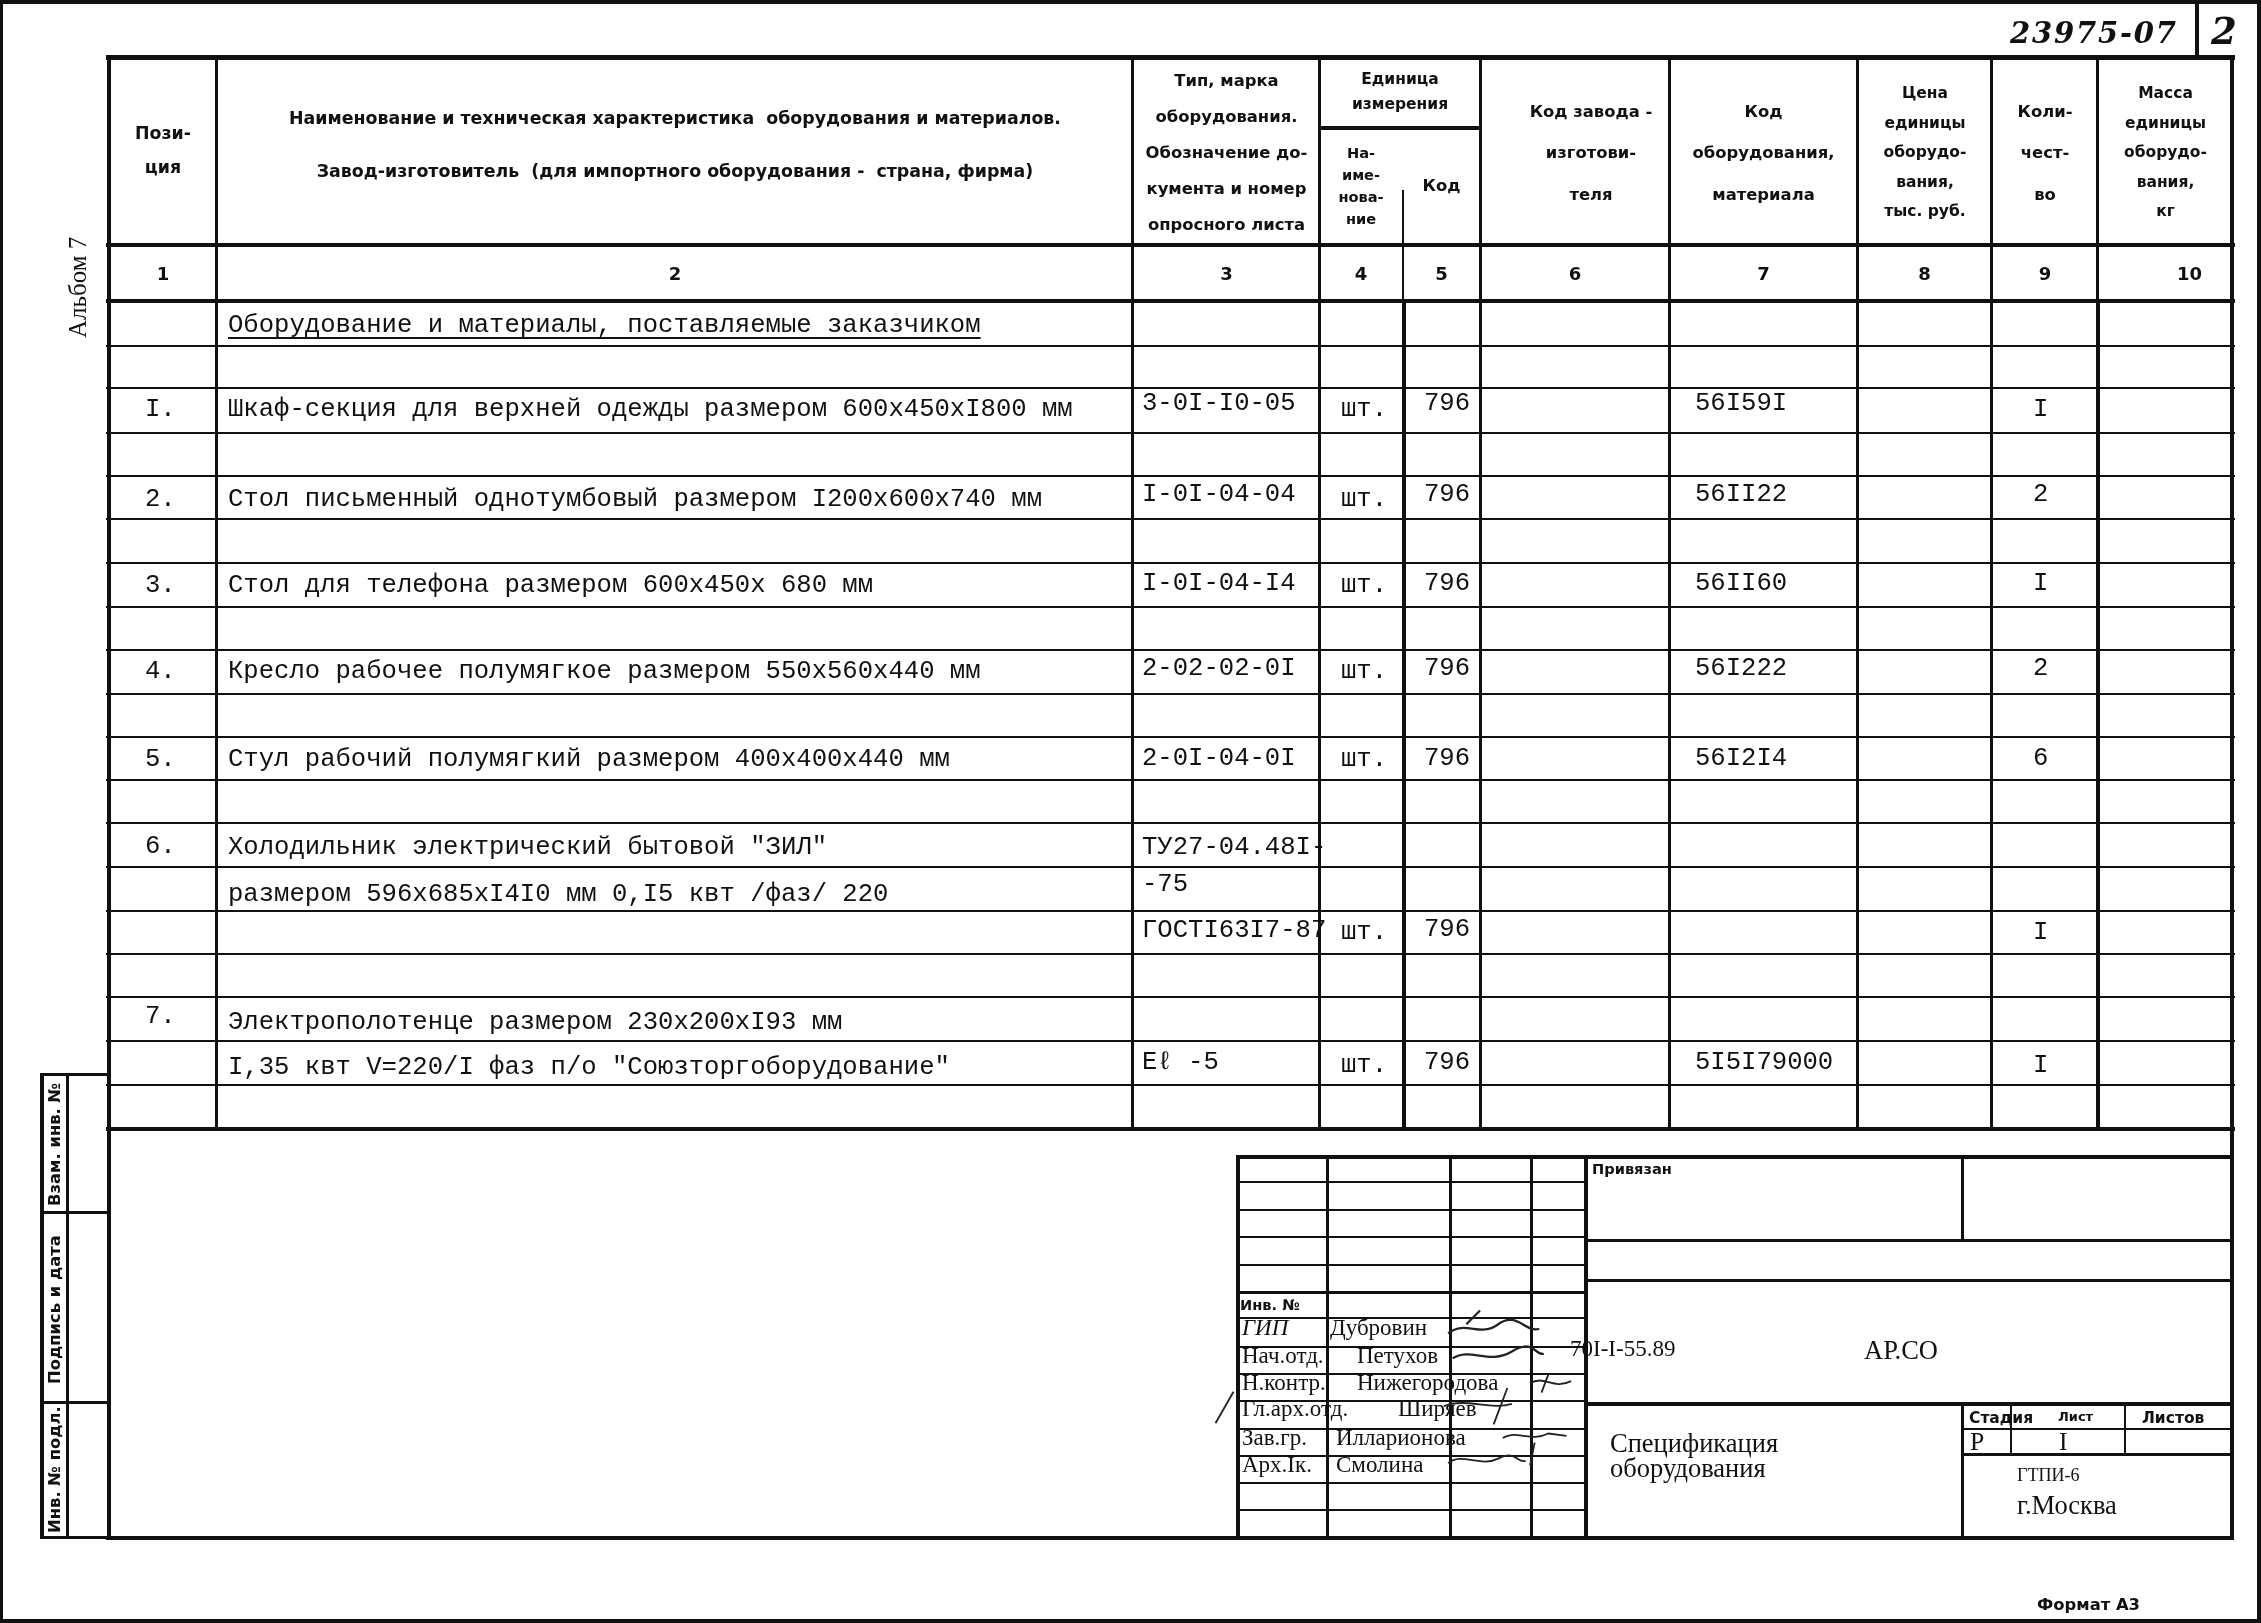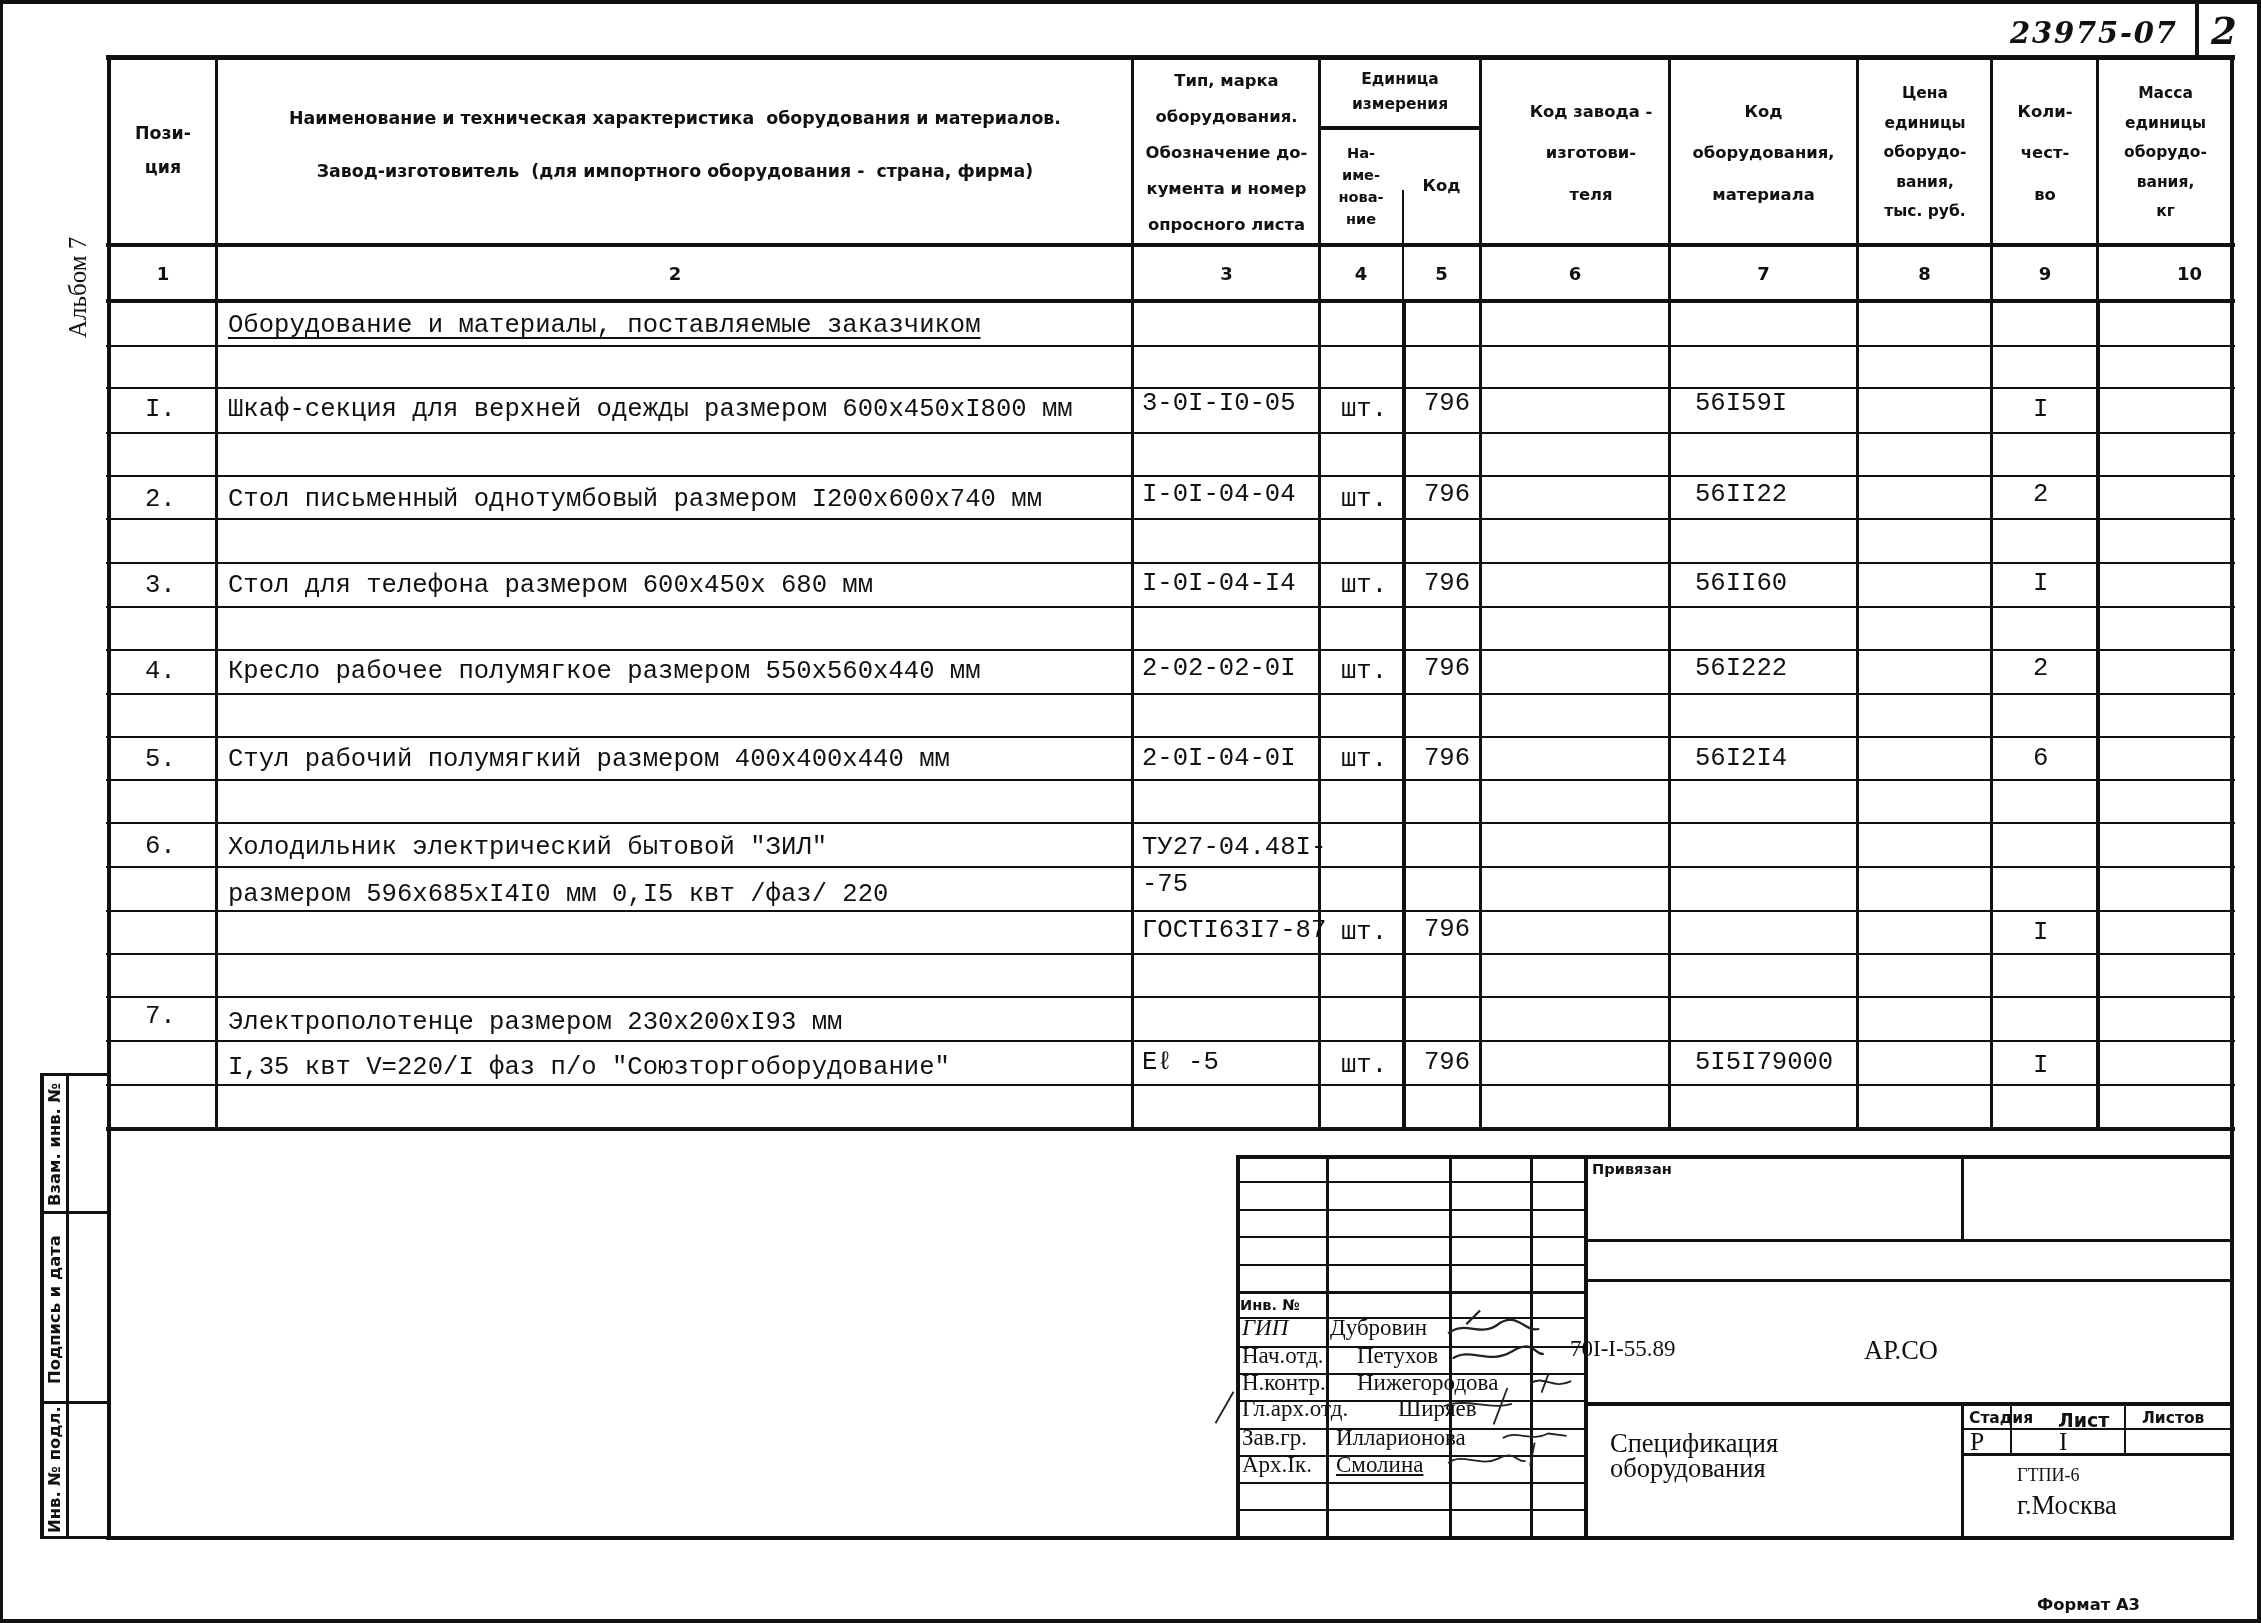--- a/index.html
+++ b/index.html
@@ -247,42 +247,42 @@
   <div class="mono serif" style="left:1330px;top:1316px;font-size:23px;">Дубровин</div>
   <div class="mono serif" style="left:1242px;top:1344px;font-size:23px;">Нач.отд.</div>
   <div class="mono serif" style="left:1357px;top:1344px;font-size:23px;">Петухов</div>
   <div class="mono serif" style="left:1242px;top:1371px;font-size:23px;">Н.контр.</div>
   <div class="mono serif" style="left:1357px;top:1371px;font-size:23px;">Нижегородова</div>
   <div class="mono serif" style="left:1242px;top:1397px;font-size:23px;">Гл.арх.отд.</div>
   <div class="mono serif" style="left:1398px;top:1397px;font-size:23px;">Ширяев</div>
   <div class="mono serif" style="left:1242px;top:1426px;font-size:23px;">Зав.гр.</div>
   <div class="mono serif" style="left:1336px;top:1426px;font-size:23px;">Илларионова</div>
   <div class="mono serif" style="left:1242px;top:1453px;font-size:23px;">Арх.Iк.</div>
-  <div class="mono serif" style="left:1336px;top:1453px;font-size:23px;text-decoration:underline;">Смолина</div>
+  <div class="mono serif" style="left:1336px;top:1453px;font-size:23px;">Смолина</div>
 
   <svg class="abs" style="left:1439px;top:1306px;" width="164" height="164" viewBox="0 0 360 360">
     <path d="M20 60 C60 30, 90 70, 130 40 S190 60, 220 50 M60 40 L90 10" stroke="#222" stroke-width="5" fill="none"></path>
     <path d="M30 115 C70 90, 110 130, 160 100 S210 110, 230 105" stroke="#222" stroke-width="5" fill="none"></path>
     <path d="M200 170 C230 150, 250 185, 290 165 M240 150 L225 190" stroke="#222" stroke-width="4" fill="none"></path>
     <path d="M10 220 C60 200, 110 230, 160 215 M150 180 L120 260" stroke="#222" stroke-width="4" fill="none"></path>
     <path d="M140 290 C170 270, 200 300, 240 280 L280 285" stroke="#222" stroke-width="4" fill="none"></path>
     <path d="M20 345 C50 320, 90 355, 130 335 S170 345, 190 340 M210 300 L200 350" stroke="#222" stroke-width="4" fill="none"></path>
   </svg>
   <svg class="abs" style="left:1211px;top:1389px;" width="27" height="37" viewBox="0 0 60 80">
     <path d="M50 5 L10 75" stroke="#222" stroke-width="4"></path>
   </svg>
 
   <div class="mono serif" style="left:1570px;top:1337px;font-size:23px;">70I-I-55.89</div>
   <div class="mono serif" style="left:1864px;top:1337px;font-size:26.5px;">АР.СО</div>
 
   <div class="mono serif" style="left:1610px;top:1430px;font-size:26.5px;">Спецификация</div>
   <div class="mono serif" style="left:1610px;top:1455px;font-size:26.5px;">оборудования</div>
 
   <div class="small-bold" style="left:1969px;top:1409px;font-size:15.5px;">Стадия</div>
-  <div class="small-bold" style="left:2058px;top:1409px;font-size:19px;">Лист</div>
+  <div class="small-bold" style="left:2058px;top:1409px;font-size:13px;">Лист</div>
   <div class="small-bold" style="left:2142px;top:1409px;font-size:15.5px;">Листов</div>
   <div class="mono serif" style="left:1970px;top:1429px;font-size:25.6px;">Р</div>
   <div class="mono serif" style="left:2059px;top:1429px;font-size:25.6px;">I</div>
   <div class="mono serif" style="left:2147px;top:1429px;font-size:25.6px;"></div>
 
   <div class="mono serif" style="left:2017px;top:1466px;font-size:18px;">ГТПИ-6</div>
   <div class="mono serif" style="left:2017px;top:1492px;font-size:26.5px;">г.Москва</div>
 </div>
 
 <div class="small-bold" style="left:2037px;top:1595px;font-size:16.4px;">Формат А3</div>

